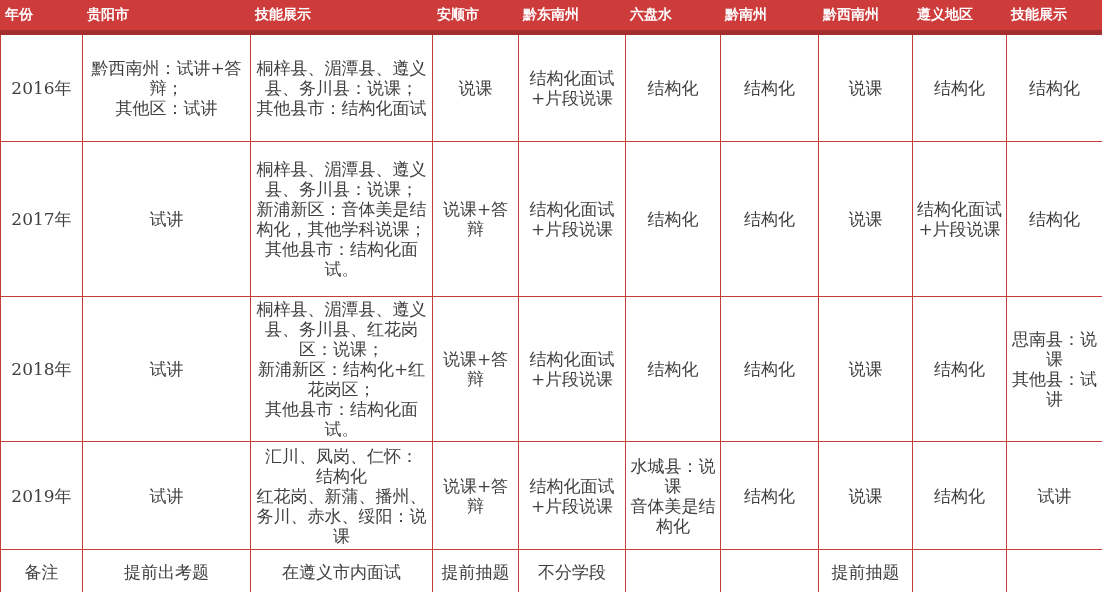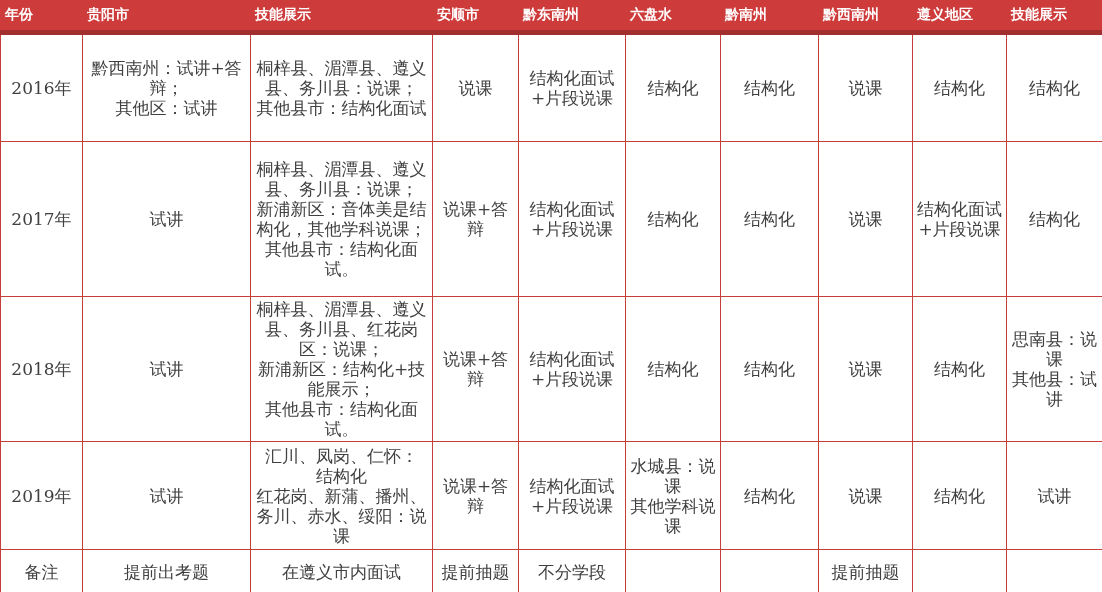--- a/index.html
+++ b/index.html
@@ -109,41 +109,41 @@
         <td>结构化</td>
         <td>结构化</td>
         <td>说课</td>
         <td>结构化面试+片段说课</td>
         <td>结构化</td>
       </tr>
       <tr class="r2">
         <th scope="row">2018年</th>
         <td>试讲</td>
         <td>桐梓县、湄潭县、遵义县、务川县、红花岗区：说课；
-新浦新区：结构化+技能展示；
+新浦新区：结构化+红花岗区；
 其他县市：结构化面试。</td>
         <td>说课+答辩</td>
         <td>结构化面试+片段说课</td>
         <td>结构化</td>
         <td>结构化</td>
         <td>说课</td>
         <td>结构化</td>
         <td>思南县：说课
 其他县：试讲</td>
       </tr>
       <tr class="r3">
         <th scope="row">2019年</th>
         <td>试讲</td>
         <td>汇川、凤岗、仁怀：
 结构化
 红花岗、新蒲、播州、务川、赤水、绥阳：说课</td>
         <td>说课+答辩</td>
         <td>结构化面试+片段说课</td>
         <td>水城县：说课
-其他学科说课</td>
+音体美是结构化</td>
         <td>结构化</td>
         <td>说课</td>
         <td>结构化</td>
         <td>试讲</td>
       </tr>
       <tr class="r4">
         <th scope="row">备注</th>
         <td>提前出考题</td>
         <td>在遵义市内面试</td>
         <td>提前抽题</td>

